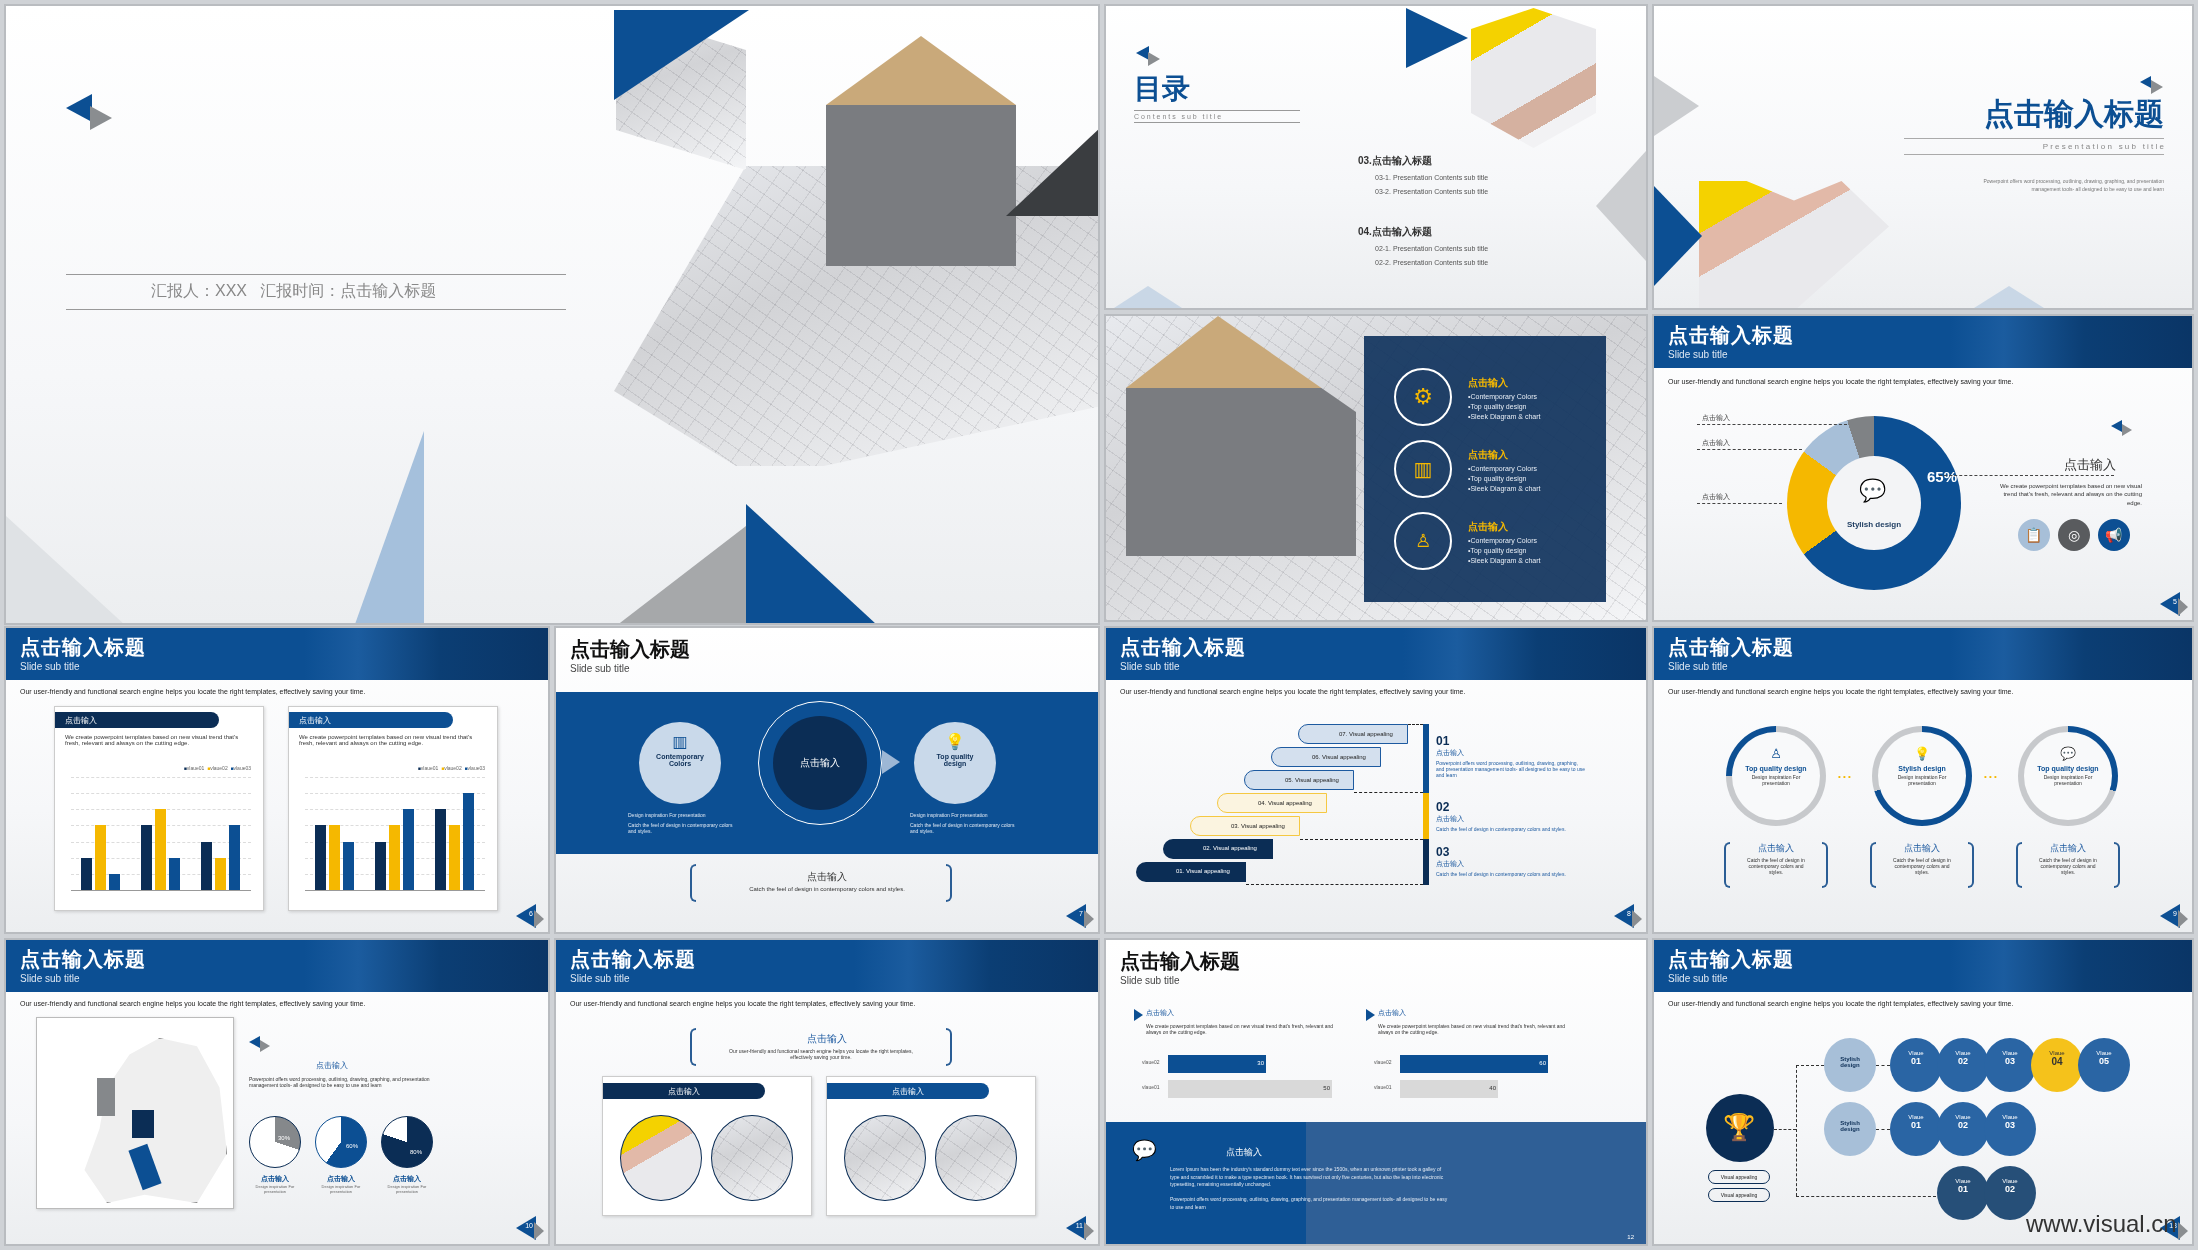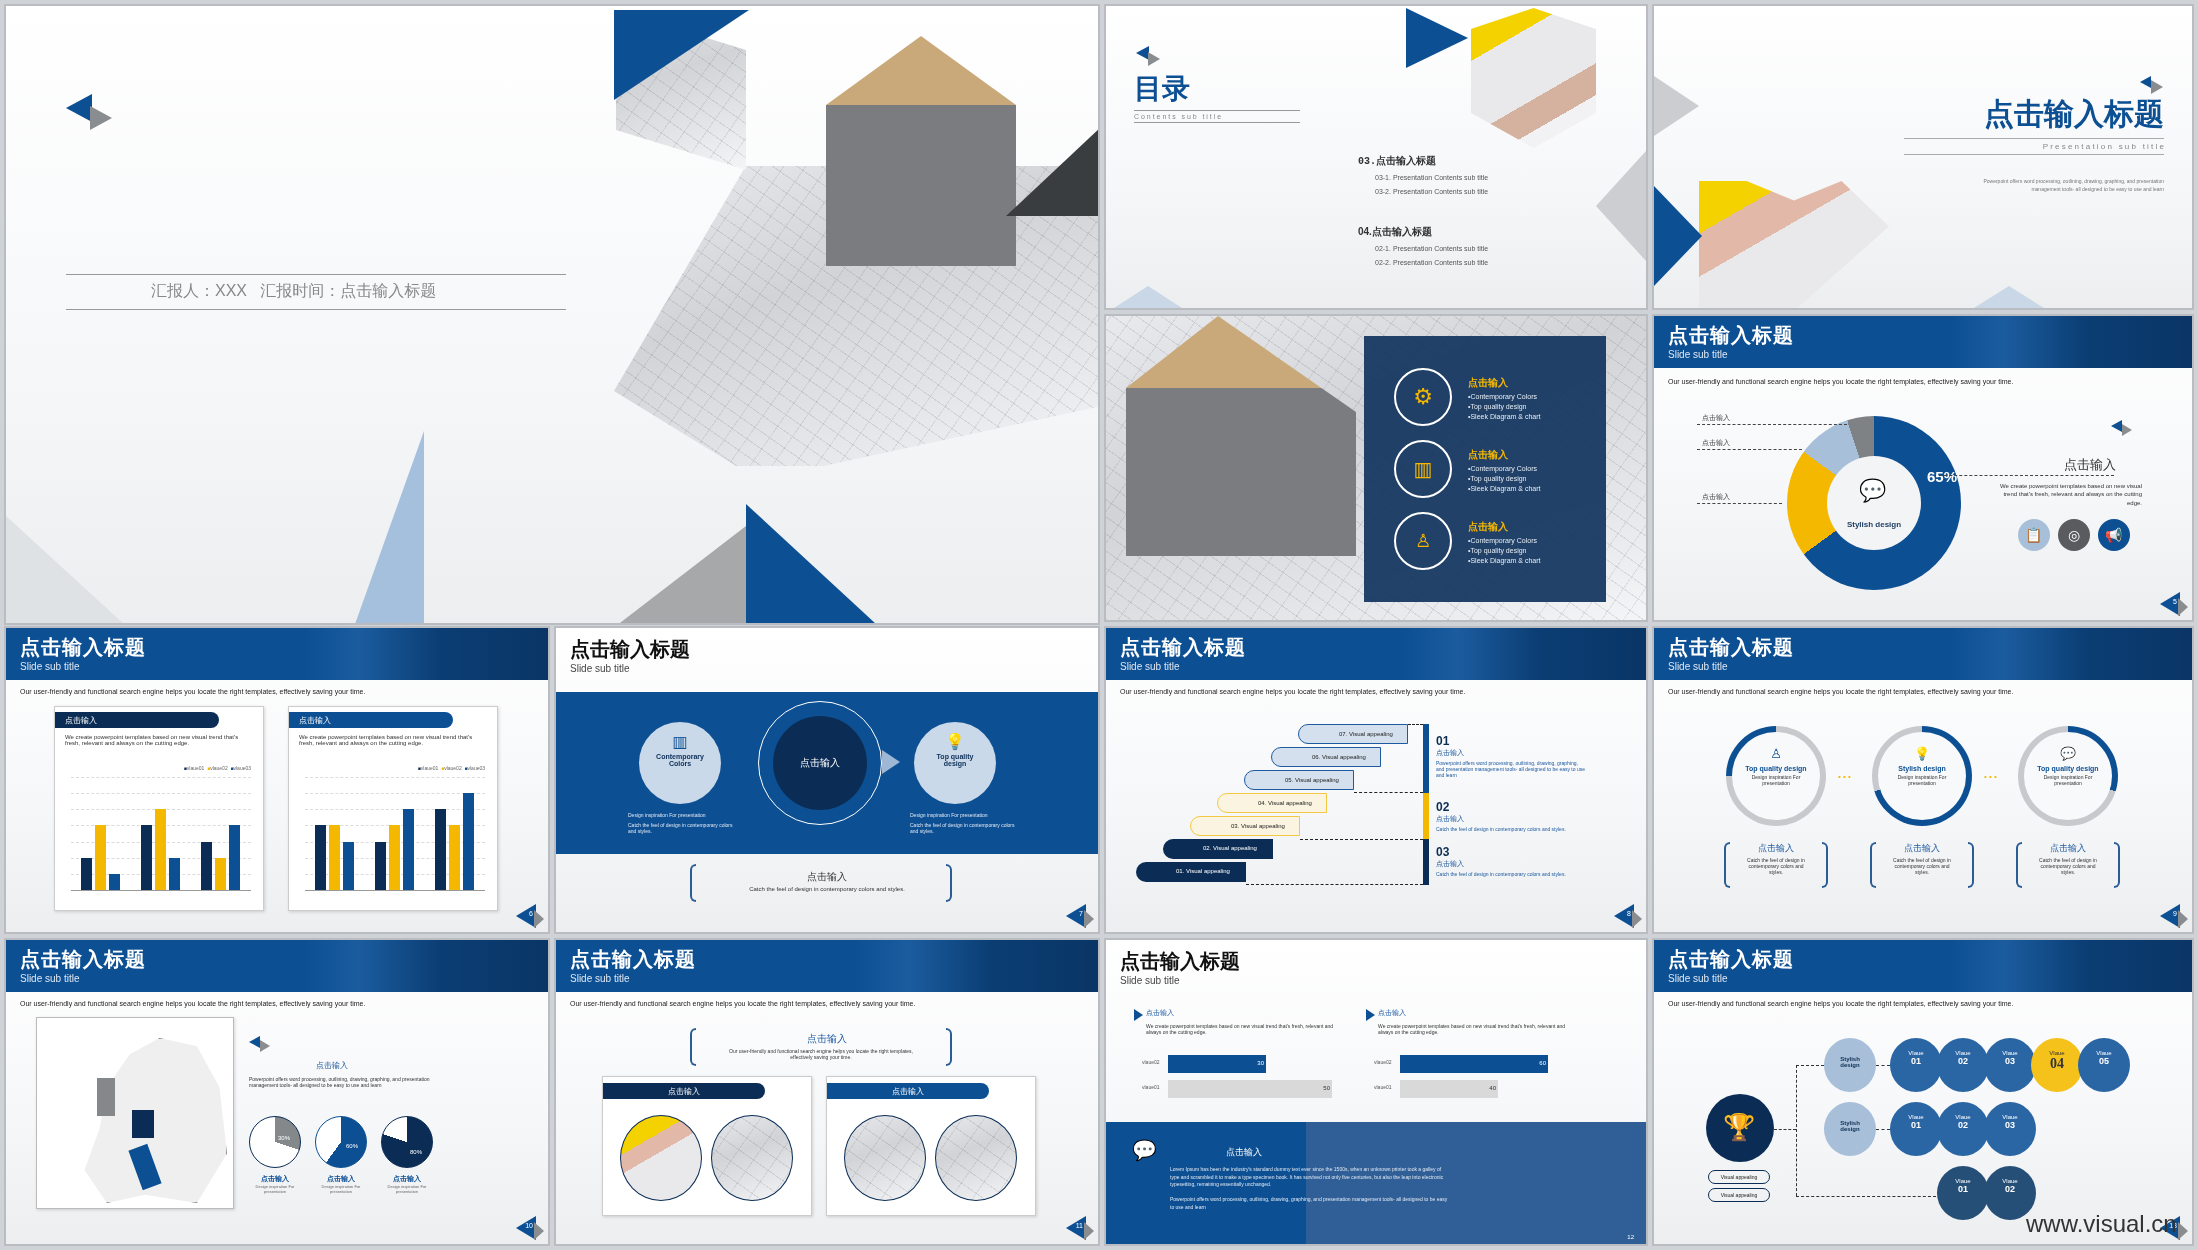--- a/index.html
+++ b/index.html
@@ -51,21 +51,21 @@
   <div style="position:absolute;left:740px;top:498px;width:0;height:0;border-left:130px solid #0c4f93;border-top:120px solid transparent;"></div>
   <div style="position:absolute;left:610px;top:520px;width:0;height:0;border-left:130px solid transparent;border-bottom:100px solid #a6a8aa;"></div>
 </div>
 
 <div class="slide" style="left:1104px;top:4px;width:544px;height:306px;">
   <div class="navtri tl" style="left:30px;top:40px;border-top-width:7px;border-bottom-width:7px;border-right-width:13px;"></div>
   <div class="navtri tr" style="left:42px;top:46px;border-top-width:7px;border-bottom-width:7px;border-left-width:12px;"></div>
   <div style="position:absolute;left:28px;top:64px;font-size:28px;color:#0c4f93;font-weight:bold;">目录</div>
   <div style="position:absolute;left:28px;top:104px;width:166px;font-size:7px;color:#888;border-top:1px solid #999;border-bottom:1px solid #999;padding:2px 0;white-space:pre;">C o n t e n t s   s u b   t i t l e</div>
   <div style="position:absolute;left:252px;top:148px;">
-    <div style="font-size:10px;font-weight:bold;color:#333;font-family:Liberation Mono, monospace;">03.点击输入标题</div>
+    <div style="font-size:10px;font-weight:bold;color:#333;">03.点击输入标题</div>
     <div style="font-size:7px;color:#555;margin:6px 0 0 17px;">03-1. Presentation Contents sub title</div>
     <div style="font-size:7px;color:#555;margin:7px 0 0 17px;">03-2. Presentation Contents sub title</div>
     <div style="font-size:10px;font-weight:bold;color:#333;margin-top:30px;">04.点击输入标题</div>
     <div style="font-size:7px;color:#555;margin:6px 0 0 17px;">02-1. Presentation Contents sub title</div>
     <div style="font-size:7px;color:#555;margin:7px 0 0 17px;">02-2. Presentation Contents sub title</div>
   </div>
   <div style="position:absolute;left:300px;top:2px;width:0;height:0;border-left:62px solid #0c4f93;border-top:30px solid transparent;border-bottom:30px solid transparent;border-left-width:62px;"></div>
   <div class="photo" style="left:365px;top:2px;width:125px;height:140px;clip-path:polygon(0 15%,50% 0,100% 15%,100% 75%,50% 100%,0 75%);background:linear-gradient(150deg,#f4d200 0 25%,#e9e9ec 25% 60%,#d5b1a0 60% 75%,#f2f2f4 75%);"></div>
   <div style="position:absolute;right:0;top:145px;width:0;height:0;border-right:50px solid #ccced1;border-top:55px solid transparent;border-bottom:55px solid transparent;"></div>
   <div style="position:absolute;left:8px;bottom:0;width:0;height:0;border-left:34px solid transparent;border-right:34px solid transparent;border-bottom:22px solid #c9d7e6;"></div>
@@ -469,21 +469,21 @@
     <div class="circle" style="left:47px;top:0;width:52px;height:54px;background:#2a65a4;color:#fff;text-align:center;padding-top:12px;">
         <div style="font-size:6px;">Vlaue</div>
         <div style="font-size:9px;font-weight:bold;">02</div>
       </div>
     <div class="circle" style="left:94px;top:0;width:52px;height:54px;background:#2a65a4;color:#fff;text-align:center;padding-top:12px;">
         <div style="font-size:6px;">Vlaue</div>
         <div style="font-size:9px;font-weight:bold;">03</div>
       </div>
     <div class="circle" style="left:141px;top:0;width:52px;height:54px;background:#f5c21b;color:#333;text-align:center;padding-top:12px;">
         <div style="font-size:6px;">Vlaue</div>
-        <div style="font-size:14px;font-weight:bold;font-family:Liberation Serif, serif;">04</div>
+        <div style="font-size:10px;font-weight:bold;">04</div>
       </div>
     <div class="circle" style="left:188px;top:0;width:52px;height:54px;background:#2a65a4;color:#fff;text-align:center;padding-top:12px;">
         <div style="font-size:6px;">Vlaue</div>
         <div style="font-size:9px;font-weight:bold;">05</div>
       </div>
   </div>
   <div style="position:absolute;left:236px;top:162px;">
     <div class="circle" style="left:0;top:0;width:52px;height:54px;background:#2a65a4;color:#fff;text-align:center;padding-top:12px;">
         <div style="font-size:6px;">Vlaue</div>
         <div style="font-size:9px;font-weight:bold;">01</div>

